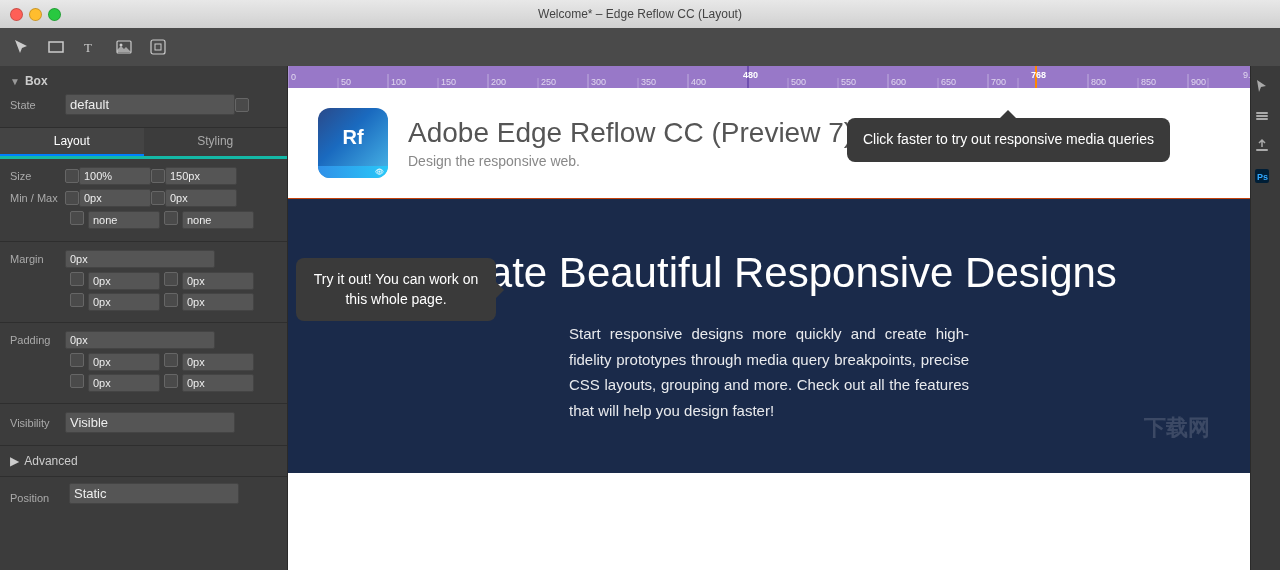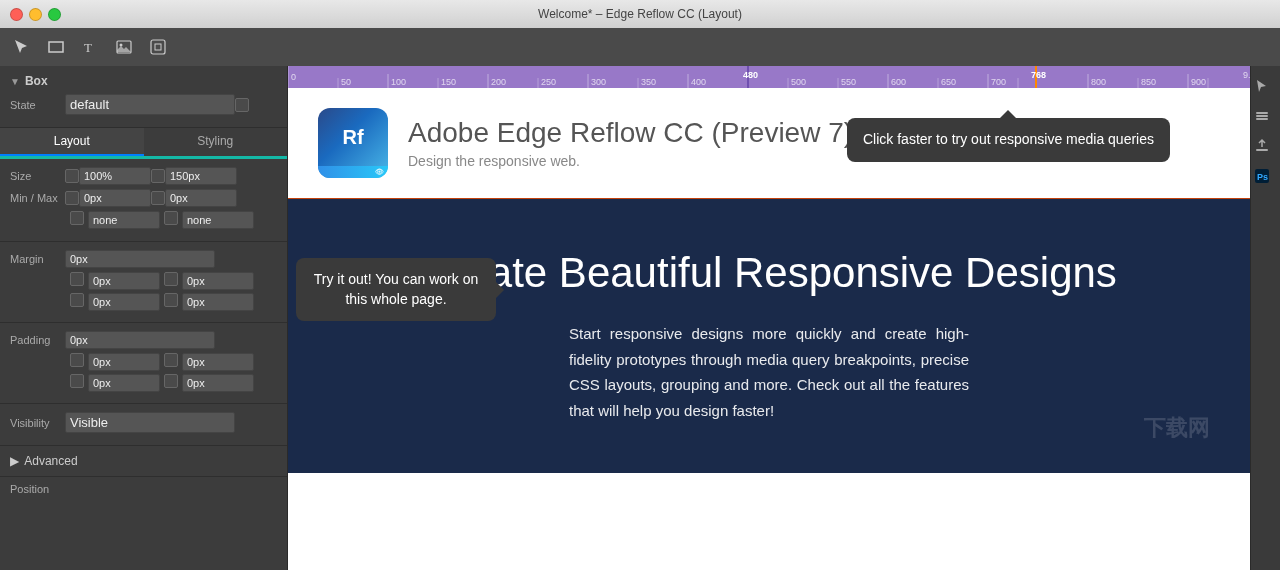--- a/index.html
+++ b/index.html
@@ -479,20 +479,25 @@
       </div>
     </div>
 
     <div class="advanced-section">
       <span class="arrow">▶</span>
       <span>Advanced</span>
     </div>
 
     <div class="position-row">
       <span class="field-label">Position</span>
+      <select class="field-select">
+        <option>Static</option>
+        <option>Relative</option>
+        <option>Absolute</option>
+      </select>
     </div>
 
   </div>
 
   <div class="canvas-area">
 
     <div class="ruler-area" style="position:relative;">
 
       <svg width="100%" height="22" style="position:absolute;top:0;left:0;">
         <rect width="100%" height="22" fill="#9878c8"></rect>

